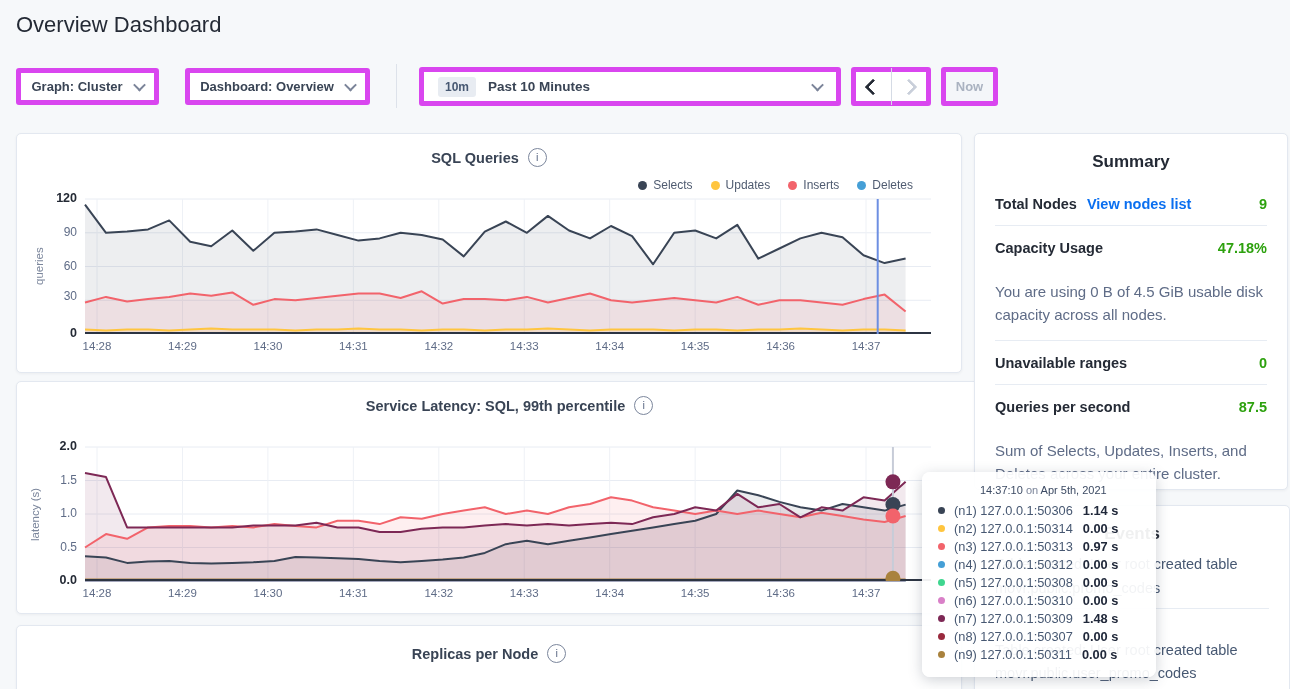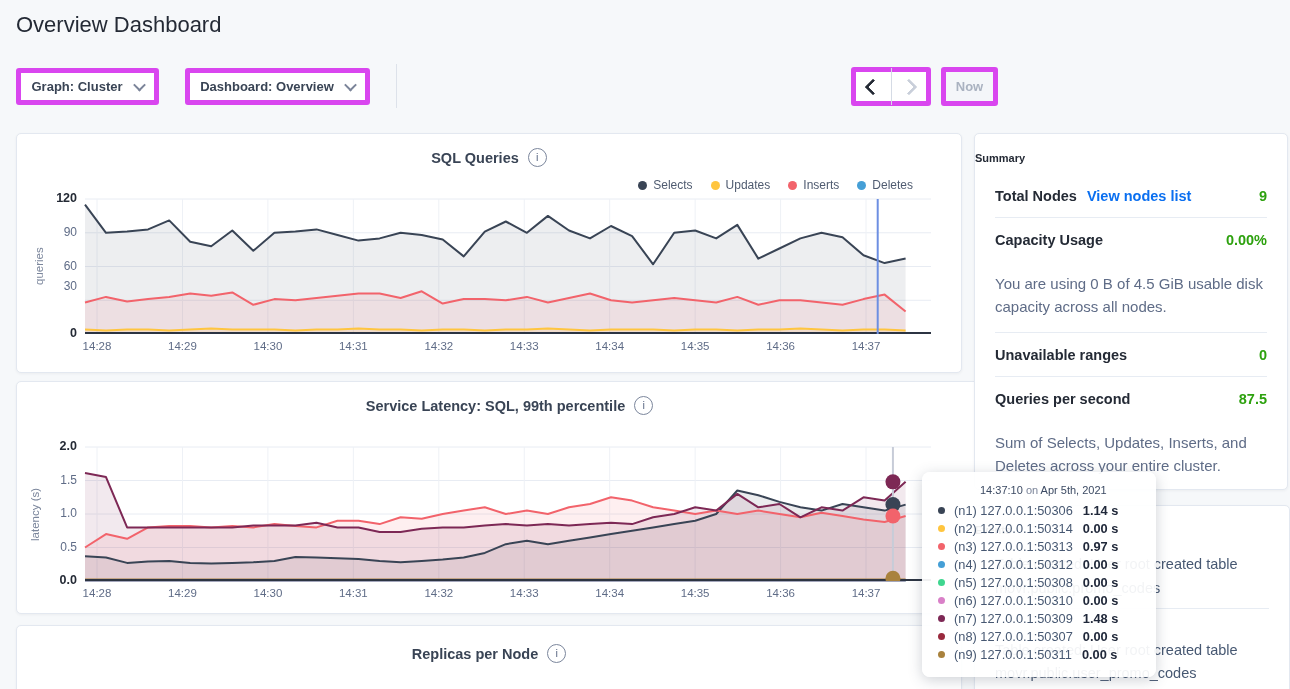--- a/index.html
+++ b/index.html
@@ -36,21 +36,21 @@
        font-size:11px;line-height:16px;text-align:center;display:inline-block;}
   .legend{position:absolute;top:44px;right:48px;display:flex;gap:18px;align-items:center;}
   .lg-item{display:flex;align-items:center;gap:6px;font-size:12px;color:#4f5b70;}
   .lg-dot{width:9px;height:9px;border-radius:50%;}
   .ylabel{position:absolute;writing-mode:vertical-rl;transform:rotate(180deg);
        font-size:11.5px;color:#7b869c;display:flex;align-items:center;justify-content:center;}
   .ytick{position:absolute;width:44px;text-align:right;font-size:12px;color:#5f6c87;}
   .ytick.bold{font-weight:bold;color:#242a35;font-size:12.5px;}
   .xtick{position:absolute;width:44px;text-align:center;font-size:11.5px;color:#5f6c87;}
   
-  .side-title{text-align:left;font-size:11px;font-weight:bold;color:#242a35;padding-top:18px;}
+  .side-title{text-align:center;font-size:17px;font-weight:bold;color:#242a35;padding-top:18px;}
   .sum-body{padding:0 20px;}
   .sum-row{border-top:1px solid #e7ecf3;padding:14px 0 13px 0;}
   .sum-row:first-child{border-top:none;}
   .sum-line{display:flex;align-items:baseline;}
   .sum-label{font-size:14.5px;font-weight:bold;color:#242a35;}
   .sum-link{font-size:14.5px;font-weight:bold;margin-left:10px;cursor:pointer;}
   .sum-value{margin-left:auto;font-size:14.5px;font-weight:bold;}
   .sum-desc{font-size:15px;color:#5f6c87;line-height:1.55;margin-top:24px;}
   .ev-line{position:absolute;white-space:nowrap;font-size:14.5px;color:#475872;}
   .ev-divider{position:absolute;left:20px;right:20px;height:1px;background:#e7ecf3;}
@@ -73,20 +73,25 @@
 
   <div class="btn" style="left:16px;top:68px;width:143px;height:37px;">
     <span>Graph: Cluster</span>
     <span class="caret-down"></span>
   </div>
   <div class="btn" style="left:185px;top:68px;width:185px;height:37px;">
     <span>Dashboard: Overview</span>
     <span class="caret-down"></span>
   </div>
   <div id="toolbar-divider"></div>
+  <div class="btn" id="time-selector" style="left:419px;top:67px;width:422px;height:39px;">
+    <span id="time-badge">10m</span>
+    <span id="time-label">Past 10 Minutes</span>
+    <span class="caret-down" id="time-caret"></span>
+  </div>
   <div class="btn" id="seg-nav" style="left:851px;top:67px;width:80px;height:39px;">
     <span class="seg-half">
       <span class="arrow-left"></span>
     </span>
     <span class="seg-half">
       <span class="arrow-right"></span>
     </span>
   </div>
   <div class="btn" id="now-btn" style="left:941px;top:67px;width:57px;height:39px;">Now</div>
 
@@ -134,21 +139,21 @@
         <polygon points="0,135 0.0,103.5 21.0,97.9 42.1,102.4 63.1,100.1 84.2,97.9 105.2,94.5 126.2,96.8 147.3,93.4 168.3,105.8 189.4,100.1 210.4,101.3 231.5,99.0 252.5,96.8 273.5,94.5 294.6,94.5 315.6,99.0 336.7,92.3 357.7,104.6 378.7,100.1 399.8,100.1 420.8,101.3 441.9,97.9 462.9,103.5 484.0,99.0 505.0,94.5 526.0,101.3 547.1,103.5 568.1,101.3 589.2,99.0 610.2,101.3 631.2,103.5 652.3,97.9 673.3,105.8 694.4,101.3 715.4,101.3 736.5,103.5 757.5,105.8 778.5,100.1 799.6,95.6 820.6,112.5 820.6,135" fill="#f2636b" fill-opacity="0.1"></polygon>
         <polygon points="0,135 0.0,133.9 21.0,133.9 42.1,133.9 63.1,133.9 84.2,133.9 105.2,133.9 126.2,133.9 147.3,133.9 168.3,133.9 189.4,133.9 210.4,133.9 231.5,133.9 252.5,133.9 273.5,133.9 294.6,133.9 315.6,133.9 336.7,133.9 357.7,133.9 378.7,133.9 399.8,133.9 420.8,133.9 441.9,133.9 462.9,133.9 484.0,133.9 505.0,133.9 526.0,133.9 547.1,133.9 568.1,133.9 589.2,133.9 610.2,133.9 631.2,133.9 652.3,133.9 673.3,133.9 694.4,133.9 715.4,133.9 736.5,133.9 757.5,133.9 778.5,133.9 799.6,133.9 820.6,133.9 820.6,135" fill="#459fd6" fill-opacity="0.1"></polygon>
         <polyline points="0.0,5.6 21.0,33.8 42.1,32.6 63.1,30.4 84.2,21.4 105.2,42.8 126.2,47.3 147.3,31.5 168.3,51.8 189.4,33.8 210.4,32.6 231.5,30.4 252.5,36.0 273.5,41.6 294.6,39.4 315.6,33.8 336.7,36.0 357.7,40.5 378.7,57.4 399.8,32.6 420.8,22.5 441.9,33.8 462.9,16.9 484.0,31.5 505.0,39.4 526.0,27.0 547.1,37.1 568.1,65.3 589.2,33.8 610.2,31.5 631.2,39.4 652.3,25.9 673.3,59.6 694.4,49.5 715.4,39.4 736.5,33.8 757.5,38.3 778.5,56.3 799.6,64.1 820.6,59.6" fill="none" stroke="#394455" stroke-width="2" stroke-linejoin="round"></polyline>
         <polyline points="0.0,130.5 21.0,131.6 42.1,130.5 63.1,130.5 84.2,131.6 105.2,130.5 126.2,129.4 147.3,130.5 168.3,130.5 189.4,130.5 210.4,131.6 231.5,130.5 252.5,130.5 273.5,129.4 294.6,130.5 315.6,130.5 336.7,131.6 357.7,130.5 378.7,130.5 399.8,131.6 420.8,130.5 441.9,130.5 462.9,129.4 484.0,130.5 505.0,131.6 526.0,130.5 547.1,130.5 568.1,130.5 589.2,131.6 610.2,130.5 631.2,130.5 652.3,131.6 673.3,130.5 694.4,130.5 715.4,129.4 736.5,130.5 757.5,131.6 778.5,130.5 799.6,130.5 820.6,131.6" fill="none" stroke="#ffc53f" stroke-width="2" stroke-linejoin="round"></polyline>
         <polyline points="0.0,103.5 21.0,97.9 42.1,102.4 63.1,100.1 84.2,97.9 105.2,94.5 126.2,96.8 147.3,93.4 168.3,105.8 189.4,100.1 210.4,101.3 231.5,99.0 252.5,96.8 273.5,94.5 294.6,94.5 315.6,99.0 336.7,92.3 357.7,104.6 378.7,100.1 399.8,100.1 420.8,101.3 441.9,97.9 462.9,103.5 484.0,99.0 505.0,94.5 526.0,101.3 547.1,103.5 568.1,101.3 589.2,99.0 610.2,101.3 631.2,103.5 652.3,97.9 673.3,105.8 694.4,101.3 715.4,101.3 736.5,103.5 757.5,105.8 778.5,100.1 799.6,95.6 820.6,112.5" fill="none" stroke="#f2636b" stroke-width="2" stroke-linejoin="round"></polyline>
         <polyline points="0.0,133.9 21.0,133.9 42.1,133.9 63.1,133.9 84.2,133.9 105.2,133.9 126.2,133.9 147.3,133.9 168.3,133.9 189.4,133.9 210.4,133.9 231.5,133.9 252.5,133.9 273.5,133.9 294.6,133.9 315.6,133.9 336.7,133.9 357.7,133.9 378.7,133.9 399.8,133.9 420.8,133.9 441.9,133.9 462.9,133.9 484.0,133.9 505.0,133.9 526.0,133.9 547.1,133.9 568.1,133.9 589.2,133.9 610.2,133.9 631.2,133.9 652.3,133.9 673.3,133.9 694.4,133.9 715.4,133.9 736.5,133.9 757.5,133.9 778.5,133.9 799.6,133.9 820.6,133.9" fill="none" stroke="#459fd6" stroke-width="2" stroke-linejoin="round"></polyline>
         <line x1="0" y1="134" x2="846" y2="134" stroke="#2c3442" stroke-width="2"></line>
         <line x1="792.702" y1="0" x2="792.702" y2="135" stroke="#6d8fe2" stroke-width="2"></line>
       </svg>
       <div class="ytick bold" style="left: 16px; top: 192px;">0</div>
-      <div class="ytick" style="left: 16px; top: 145px;">30</div>
+      <div class="ytick" style="left: 16px; top: 155px;">30</div>
       <div class="ytick" style="left: 16px; top: 124.5px;">60</div>
       <div class="ytick" style="left: 16px; top: 90.75px;">90</div>
       <div class="ytick bold" style="left: 16px; top: 57px;">120</div>
       <div class="xtick" style="left: 58.0132px; top: 206px;">14:28</div>
       <div class="xtick" style="left: 143.459px; top: 206px;">14:29</div>
       <div class="xtick" style="left: 228.905px; top: 206px;">14:30</div>
       <div class="xtick" style="left: 314.351px; top: 206px;">14:31</div>
       <div class="xtick" style="left: 399.797px; top: 206px;">14:32</div>
       <div class="xtick" style="left: 485.243px; top: 206px;">14:33</div>
       <div class="xtick" style="left: 570.689px; top: 206px;">14:34</div>
@@ -232,21 +237,21 @@
       <div class="sum-row">
         <div class="sum-line">
           <span class="sum-label">Total Nodes</span>
           <span class="sum-link" id="nodes-link" style="color: rgb(10, 111, 240);">View nodes list</span>
           <span class="sum-value green" style="color: rgb(45, 161, 14);">9</span>
         </div>
       </div>
       <div class="sum-row">
         <div class="sum-line">
           <span class="sum-label">Capacity Usage</span>
-          <span class="sum-value green" style="color: rgb(45, 161, 14);">0.00%</span>
+          <span class="sum-value green" style="color: rgb(45, 161, 14);">47.18%</span>
         </div>
         <div class="sum-desc">You are using 0 B of 4.5 GiB usable disk capacity across all nodes.</div>
       </div>
       <div class="sum-row">
         <div class="sum-line">
           <span class="sum-label">Unavailable ranges</span>
           <span class="sum-value green" style="color: rgb(45, 161, 14);">0</span>
         </div>
       </div>
       <div class="sum-row">

